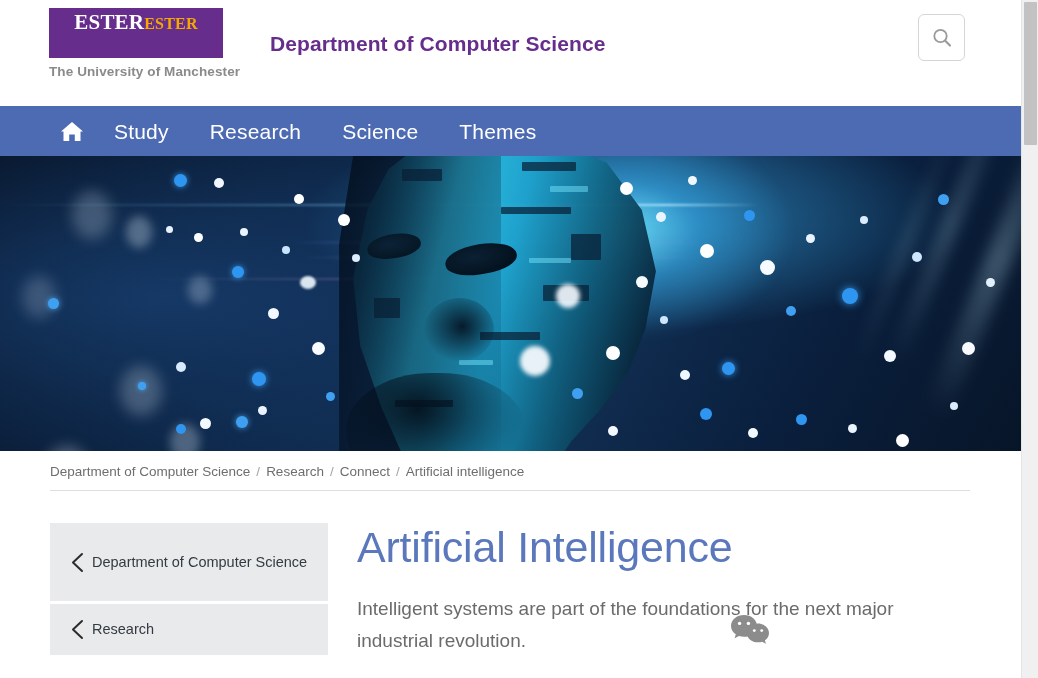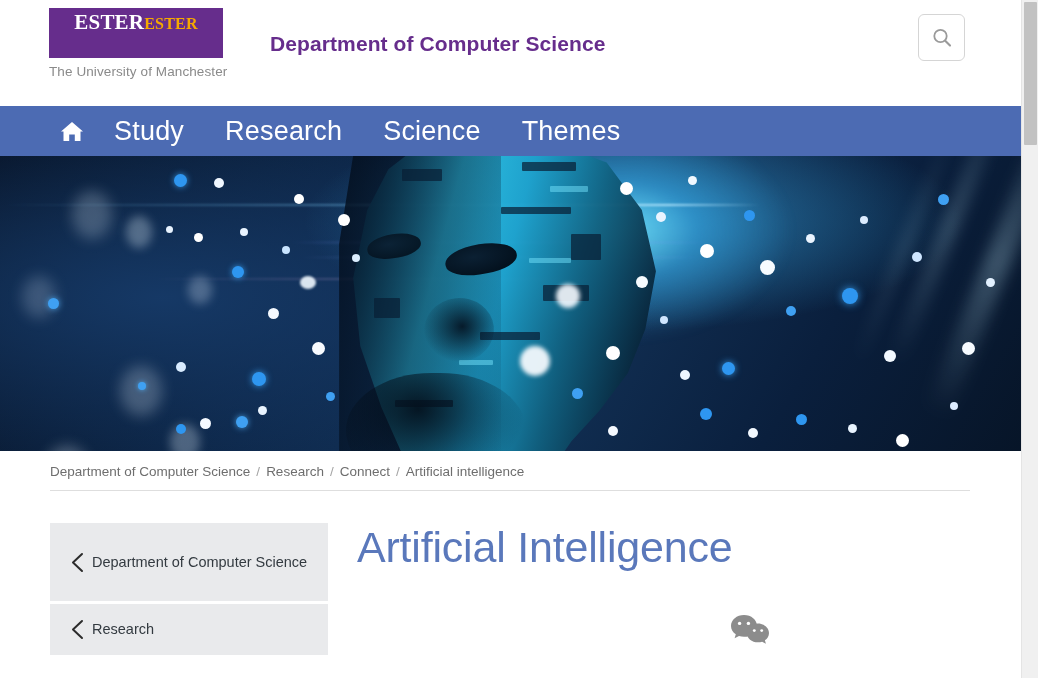--- a/index.html
+++ b/index.html
@@ -71,20 +71,21 @@
     font-weight: 700;
     color: #f5a800;
     line-height: 1;
   }
   .logo-tagline {
     margin-top: 6px;
     font-size: 13.5px;
     color: #8a8a8a;
     letter-spacing: 0.1px;
     white-space: nowrap;
+    font-weight: bold;
   }
   .site-title {
     position: absolute;
     left: 270px;
     top: 32px;
     font-size: 21px;
     font-weight: 700;
     color: #662d8c;
     letter-spacing: 0.1px;
   }
@@ -118,21 +119,21 @@
     width: 40px;
     height: 34px;
     display: flex;
     align-items: center;
     justify-content: center;
     cursor: pointer;
     margin-right: 22px;
   }
   .nav-item {
     color: #ffffff;
-    font-size: 27px;
+    font-size: 21px;
     font-weight: 400;
     margin-right: 41px;
     cursor: pointer;
     line-height: 1;
     letter-spacing: 0.2px;
   }
 
   
   .hero {
     position: relative;
@@ -521,20 +522,21 @@
           <svg width="13" height="21" viewBox="0 0 13 21">
             <polyline points="11,2 2,10.5 11,19" fill="none" stroke="#2b2b2b" stroke-width="2" stroke-linecap="round" stroke-linejoin="round"></polyline>
           </svg>
         </span>
         <span class="side-label">Research</span>
       </div>
     </div>
 
     <div class="main-col">
       <h1 class="page-title">Artificial Intelligence</h1>
+      <p class="page-intro">Intelligent systems are part of the foundations for the next major industrial revolution.</p>
     </div>
   </div>
 
 </div>
 
 <div class="watermark">
   <svg width="40" height="32" viewBox="0 0 40 32">
     <path d="M14 2C6.8 2 1 6.9 1 12.9c0 3.4 1.9 6.4 4.8 8.4l-1.2 4 4.4-2.3c1.6.5 3.3.8 5 .8 7.2 0 13-4.9 13-10.9S21.2 2 14 2z" fill="#8c8c8c"></path>
     <circle cx="9.6" cy="10.4" r="1.7" fill="#ffffff"></circle>
     <circle cx="18.4" cy="10.4" r="1.7" fill="#ffffff"></circle>

